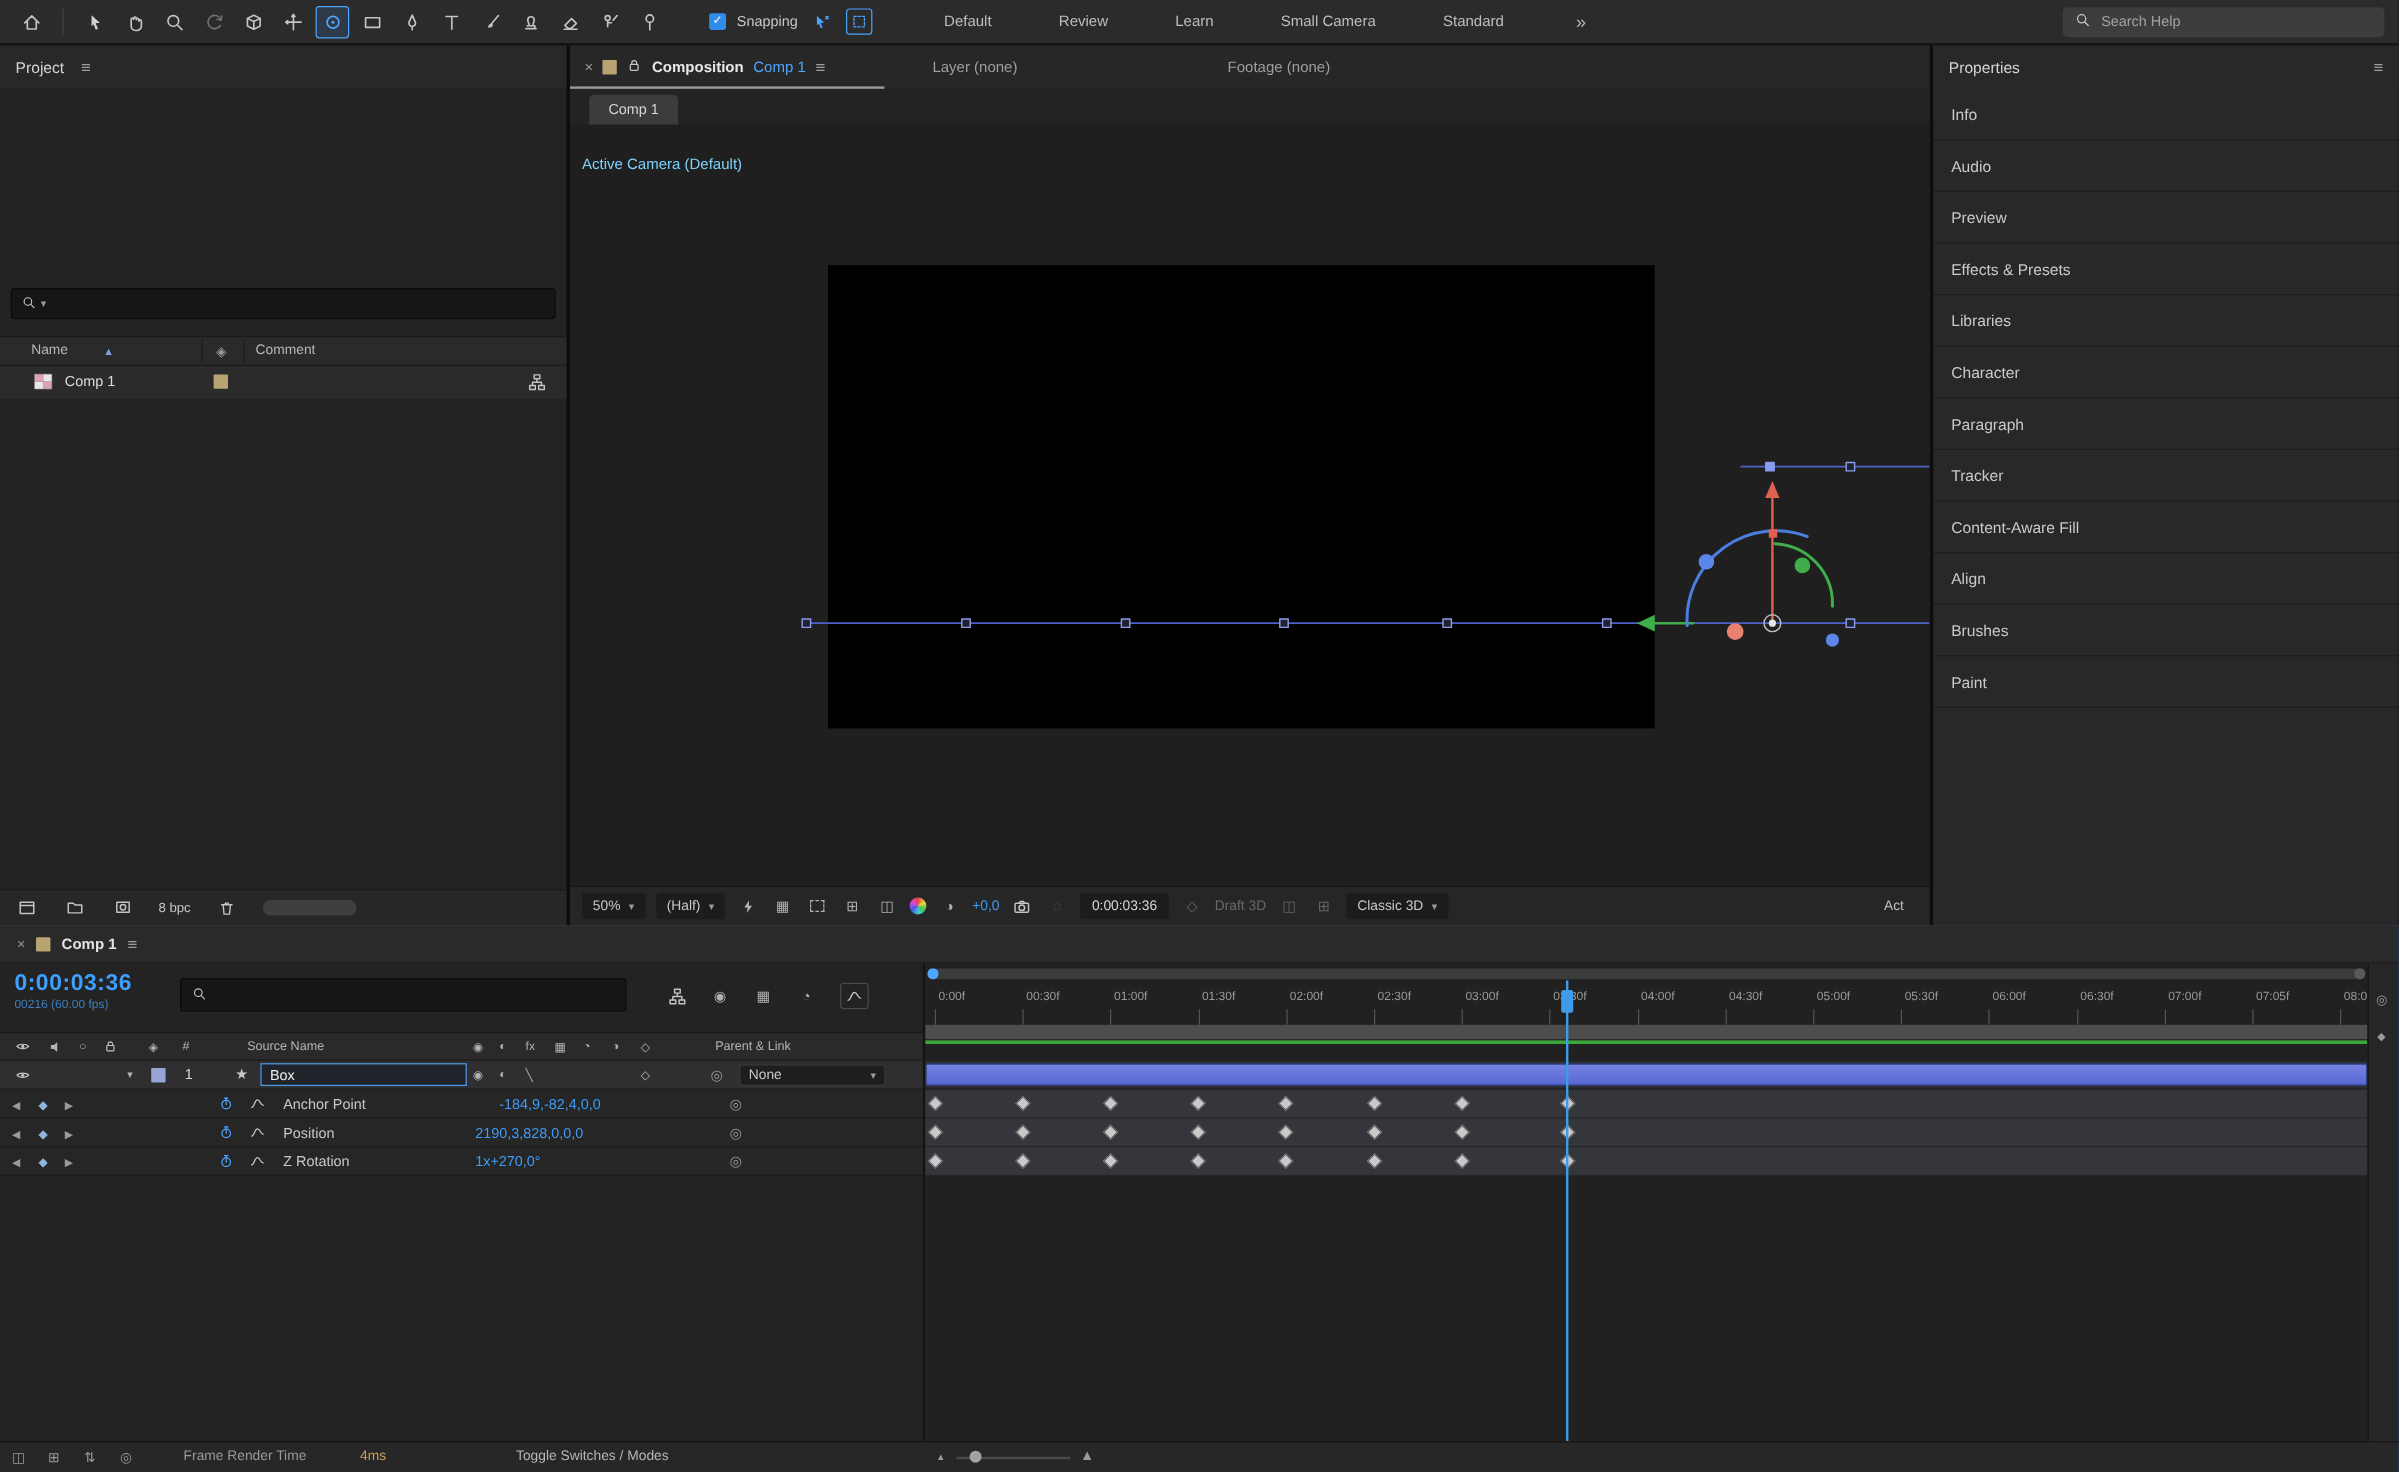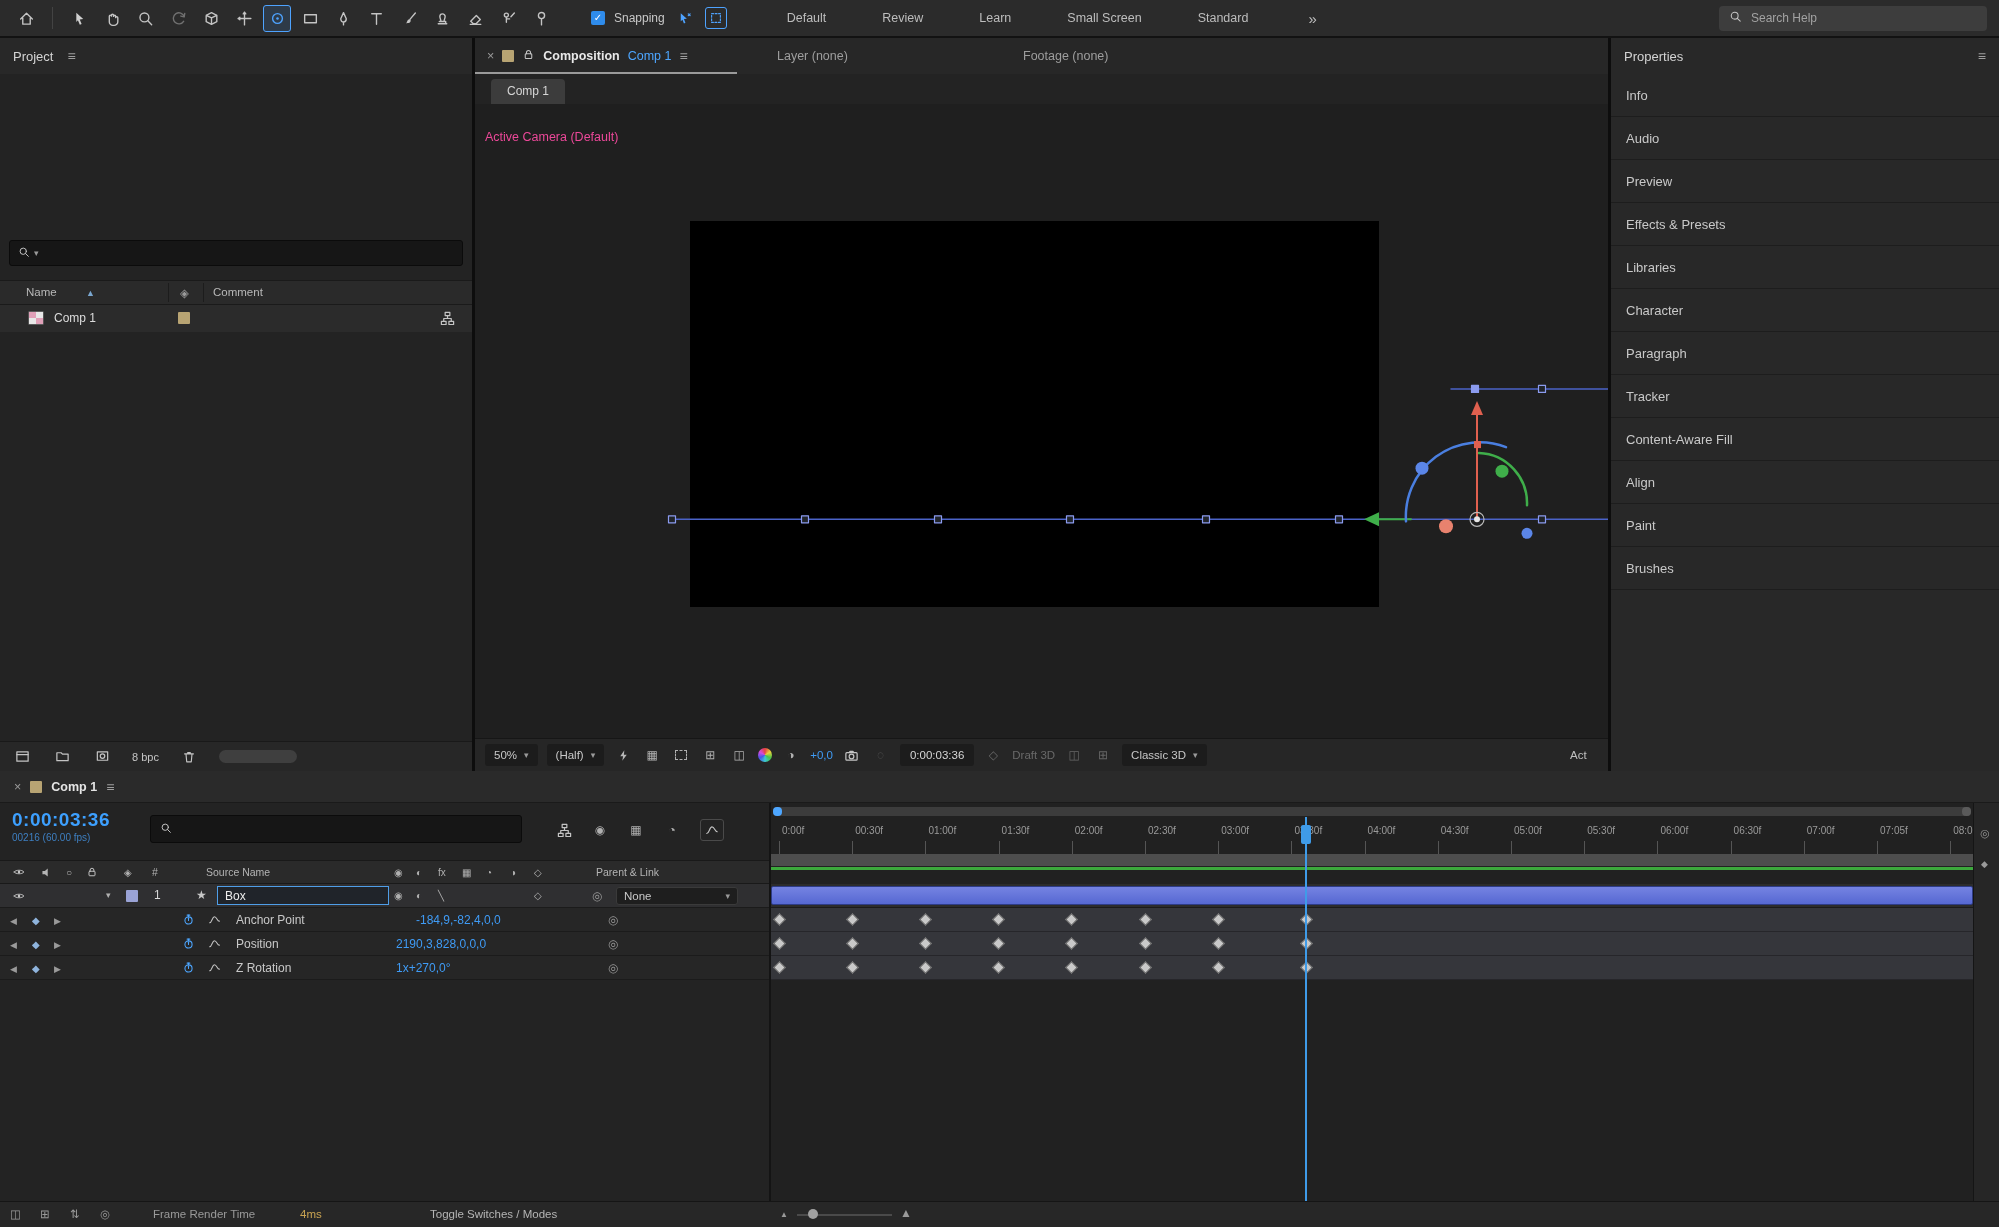--- a/index.html
+++ b/index.html
@@ -47,21 +47,21 @@
 
   
   #comp{flex:1;background:#232323;display:flex;flex-direction:column;min-width:0}
   .comp-tabs{height:36px;background:#272727;position:relative;font-size:12.5px}
   .tabgrp{position:absolute;top:0;height:36px;display:flex;align-items:center;gap:8px}
   .tab-underline{position:absolute;left:0;bottom:0;width:262px;height:2px;background:#9a9a9a}
   .chip{width:12px;height:12px;background:#b8a473;border-radius:1px;display:inline-block}
   .comp-subtabs{height:30px;background:#232323;display:flex;align-items:flex-end}
   .subtab{margin-left:16px;padding:5px 16px 6px;background:#3c3c3c;border-radius:4px 4px 0 0;color:#d6d6d6;font-size:12px}
   .viewer{flex:1;position:relative;background:#1f1f1f;overflow:hidden}
-  .camera-label{position:absolute;left:10px;top:26px;color:#ec4899;font-size:12.5px}
+  .camera-label{position:absolute;left:10px;top:26px;color:#7dd3fc;font-size:12.5px}
   .comp-frame{position:absolute;left:215px;top:117px;width:689px;height:386px;background:#000}
   .overlay{position:absolute;left:0;top:0;width:100%;height:100%}
   .comp-bottombar{height:33px;background:#262626;border-top:1px solid #161616;display:flex;align-items:center;gap:9px;padding:0 10px;font-size:11.5px;color:#b8b8b8;white-space:nowrap;overflow:hidden}
   .dd{height:22px;background:#1c1c1c;border-radius:3px;display:flex;align-items:center;gap:7px;padding:0 9px;color:#c8c8c8}
   .caret{font-size:9px;color:#9a9a9a}
   .miniicon{width:20px;height:20px;display:flex;align-items:center;justify-content:center;color:#b0b0b0;font-size:12px}
   .dashedbox{width:12px;height:10px;border:1px dashed #b0b0b0}
   .wheel{width:14px;height:14px;border-radius:50%;background:conic-gradient(#e84040,#e8d23c,#46c24a,#3cc8d2,#4656e8,#d24ae0,#e84040)}
   .bluetext{color:#3f9bf5}
   .dim{opacity:.45}
@@ -226,21 +226,21 @@
           <svg width="14" height="14" viewBox="0 0 16 16">
             <rect x="3" y="3" width="10" height="10" stroke-dasharray="2.2 1.8"></rect>
           </svg>
         </span>
     </div>
 
     <div class="workspaces">
         <span class="ws">Default</span>
         <span class="ws">Review</span>
         <span class="ws">Learn</span>
-        <span class="ws">Small Screen</span>
+        <span class="ws">Small Camera</span>
         <span class="ws">Standard</span>
       </div>
     <span class="overflow">»</span>
 
     <div class="searchbox">
       <span><svg width="13" height="13" viewBox="0 0 16 16">
             <circle cx="7" cy="7" r="4.2"></circle>
             <line x1="10.2" y1="10.2" x2="13.8" y2="13.8"></line>
           </svg></span>
       <span>Search Help</span>
@@ -429,22 +429,22 @@
           <div class="prop-item">Info</div>
           <div class="prop-item">Audio</div>
           <div class="prop-item">Preview</div>
           <div class="prop-item">Effects &amp; Presets</div>
           <div class="prop-item">Libraries</div>
           <div class="prop-item">Character</div>
           <div class="prop-item">Paragraph</div>
           <div class="prop-item">Tracker</div>
           <div class="prop-item">Content-Aware Fill</div>
           <div class="prop-item">Align</div>
+          <div class="prop-item">Brushes</div>
           <div class="prop-item">Paint</div>
-          <div class="prop-item">Brushes</div>
         </div>
     </section>
   </div>
 
   <section id="timeline">
     <div class="tl-tabbar">
       <span style="color:#9a9a9a">×</span>
       <span class="chip"></span>
       <span class="tl-tab-title">Comp 1</span>
       <span class="menu-glyph">≡</span>

